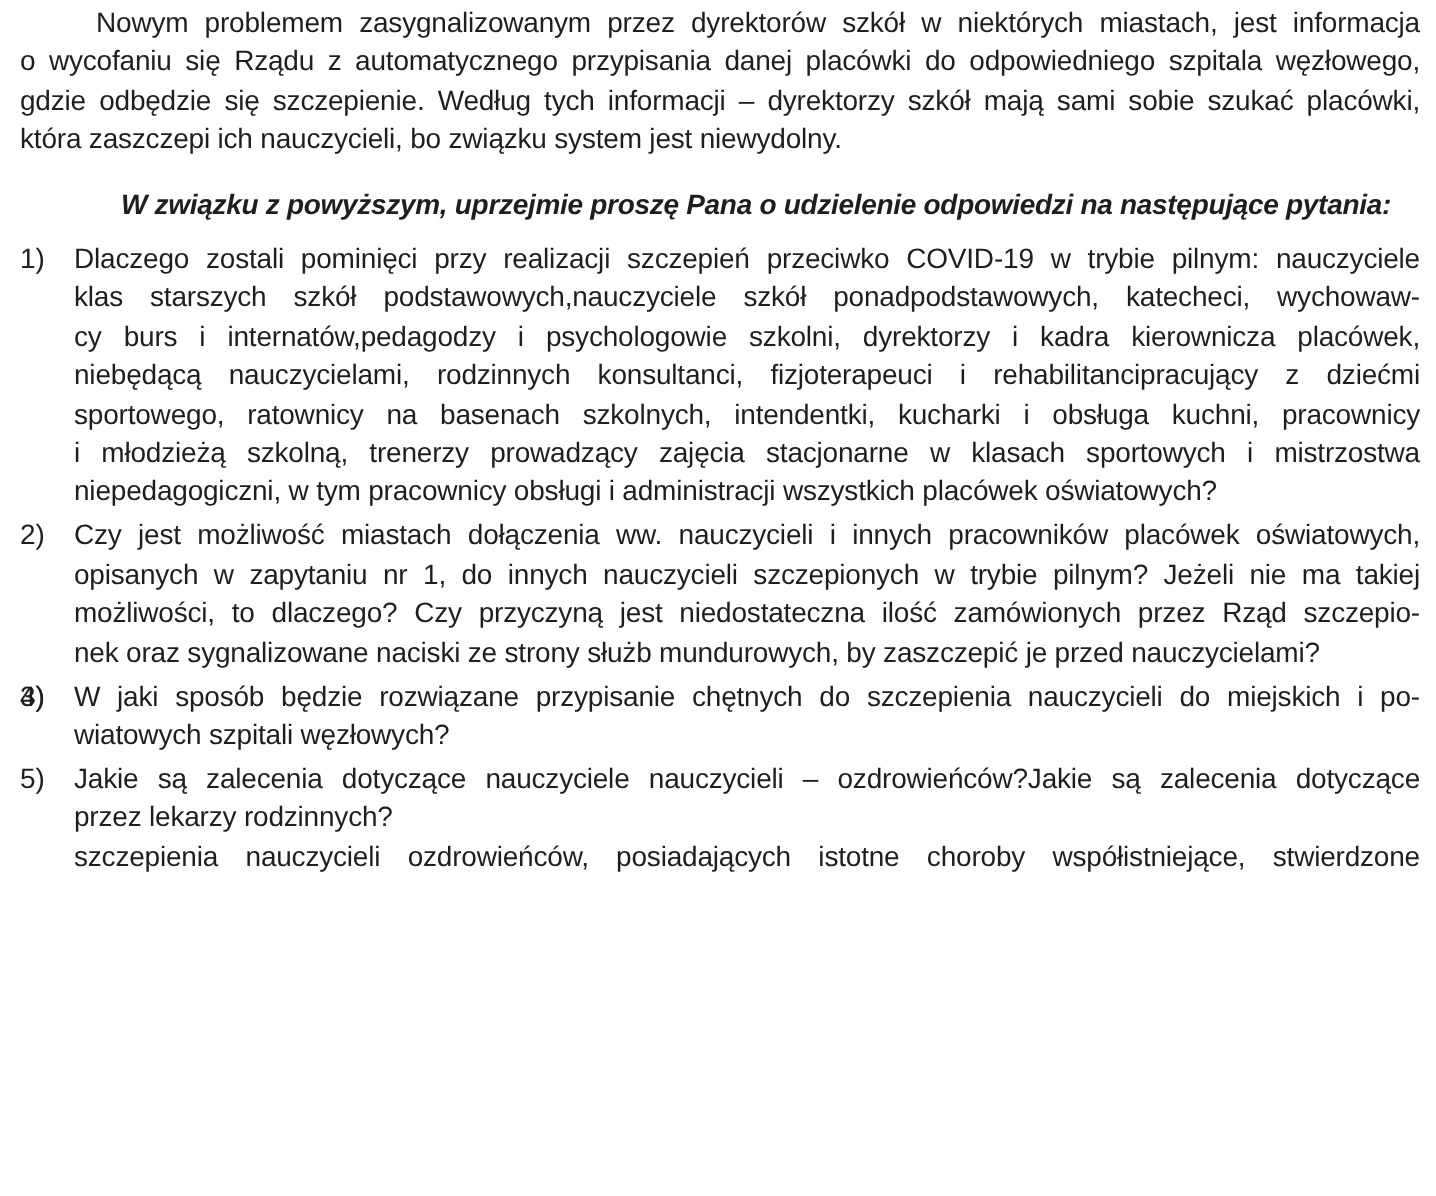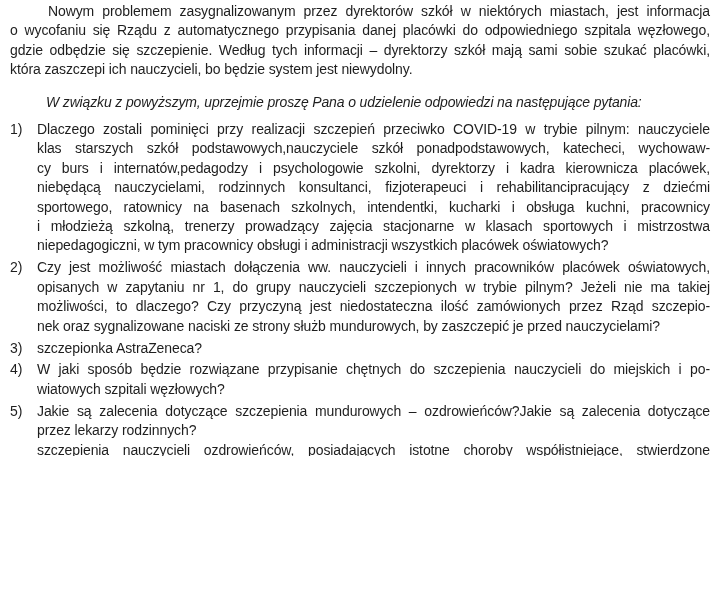--- a/index.html
+++ b/index.html
@@ -16,25 +16,26 @@
     -webkit-font-smoothing: antialiased;
   }
   .content { padding: 2px 8px 0 10px; }
 
   
   .jline { text-align: justify; text-align-last: justify; letter-spacing: -0.1px; }
   .jline.last { text-align-last: left; }
   .jline.indent { text-indent: 38px; }
 
   .request {
-    font-weight: normal;
+    font-weight: bold;
     font-style: italic;
     margin: 13px 0 8px 36px;
     white-space: nowrap;
     letter-spacing: -0.15px;
+    text-align: center;
   }
 
   .q { position: relative; padding-left: 27px; margin-bottom: 2.5px; }
   .qnum { position: absolute; left: 0; top: 0; }
 
   
   .sig {
     position: absolute;
     left: 450px;
     top: 486px;
@@ -75,21 +76,21 @@
 </head>
 <body>
 
 <div class="page">
   <div class="content">
 
     <div class="intro">
         <div class="jline indent">Nowym problemem zasygnalizowanym przez dyrektorów szkół w niektórych miastach, jest informacja</div>
         <div class="jline">o wycofaniu się Rządu z automatycznego przypisania danej placówki do odpowiedniego szpitala węzłowego,</div>
         <div class="jline">gdzie odbędzie się szczepienie. Według tych informacji – dyrektorzy szkół mają sami sobie szukać placówki,</div>
-        <div class="jline last">która zaszczepi ich nauczycieli, bo będzie system jest niewydolny.</div>
+        <div class="jline last">która zaszczepi ich nauczycieli, bo związku system jest niewydolny.</div>
       </div>
 
     <div class="request">W związku z powyższym, uprzejmie proszę Pana o udzielenie odpowiedzi na następujące pytania:</div>
 
     <div class="q">
       <span class="qnum">1)</span>
       <div class="qbody">
           <div class="jline">Dlaczego zostali pominięci przy realizacji szczepień przeciwko COVID-19 w trybie pilnym: nauczyciele</div>
           <div class="jline">klas starszych szkół podstawowych,nauczyciele szkół ponadpodstawowych, katecheci, wychowaw-</div>
           <div class="jline">cy burs i internatów,pedagodzy i psychologowie szkolni, dyrektorzy i kadra kierownicza placówek,</div>
@@ -97,45 +98,44 @@
           <div class="jline">sportowego, ratownicy na basenach szkolnych, intendentki, kucharki i obsługa kuchni, pracownicy</div>
           <div class="jline">i młodzieżą szkolną, trenerzy prowadzący zajęcia stacjonarne w klasach sportowych i mistrzostwa</div>
           <div class="jline last">niepedagogiczni, w tym pracownicy obsługi i administracji wszystkich placówek oświatowych?</div>
         </div>
     </div>
 
     <div class="q">
       <span class="qnum">2)</span>
       <div class="qbody">
           <div class="jline">Czy jest możliwość miastach dołączenia ww. nauczycieli i innych pracowników placówek oświatowych,</div>
-          <div class="jline">opisanych w zapytaniu nr 1, do grupy nauczycieli szczepionych w trybie pilnym? Jeżeli nie ma takiej</div>
+          <div class="jline">opisanych w zapytaniu nr 1, do innych nauczycieli szczepionych w trybie pilnym? Jeżeli nie ma takiej</div>
           <div class="jline">możliwości, to dlaczego? Czy przyczyną jest niedostateczna ilość zamówionych przez Rząd szczepio-</div>
           <div class="jline last">nek oraz sygnalizowane naciski ze strony służb mundurowych, by zaszczepić je przed nauczycielami?</div>
         </div>
     </div>
 
     <div class="q">
       <span class="qnum">3)</span>
       <div class="qbody">
-          <div class="jline last">szczepionka AstraZeneca?</div>
         </div>
     </div>
 
     <div class="q">
       <span class="qnum">4)</span>
       <div class="qbody">
           <div class="jline">W jaki sposób będzie rozwiązane przypisanie chętnych do szczepienia nauczycieli do miejskich i po-</div>
           <div class="jline last">wiatowych szpitali węzłowych?</div>
         </div>
     </div>
 
     <div class="q">
       <span class="qnum">5)</span>
       <div class="qbody">
-          <div class="jline">Jakie są zalecenia dotyczące szczepienia mundurowych – ozdrowieńców?Jakie są zalecenia dotyczące</div>
+          <div class="jline">Jakie są zalecenia dotyczące nauczyciele nauczycieli – ozdrowieńców?Jakie są zalecenia dotyczące</div>
           <div class="jline last">przez lekarzy rodzinnych?</div>
           <div class="jline">szczepienia nauczycieli ozdrowieńców, posiadających istotne choroby współistniejące, stwierdzone</div>
         </div>
     </div>
 
   </div>
 
   <div class="sig">
     <div class="sig-title">POSEŁ NA SEJM RP</div>
     <div class="sig-dotted"></div>

